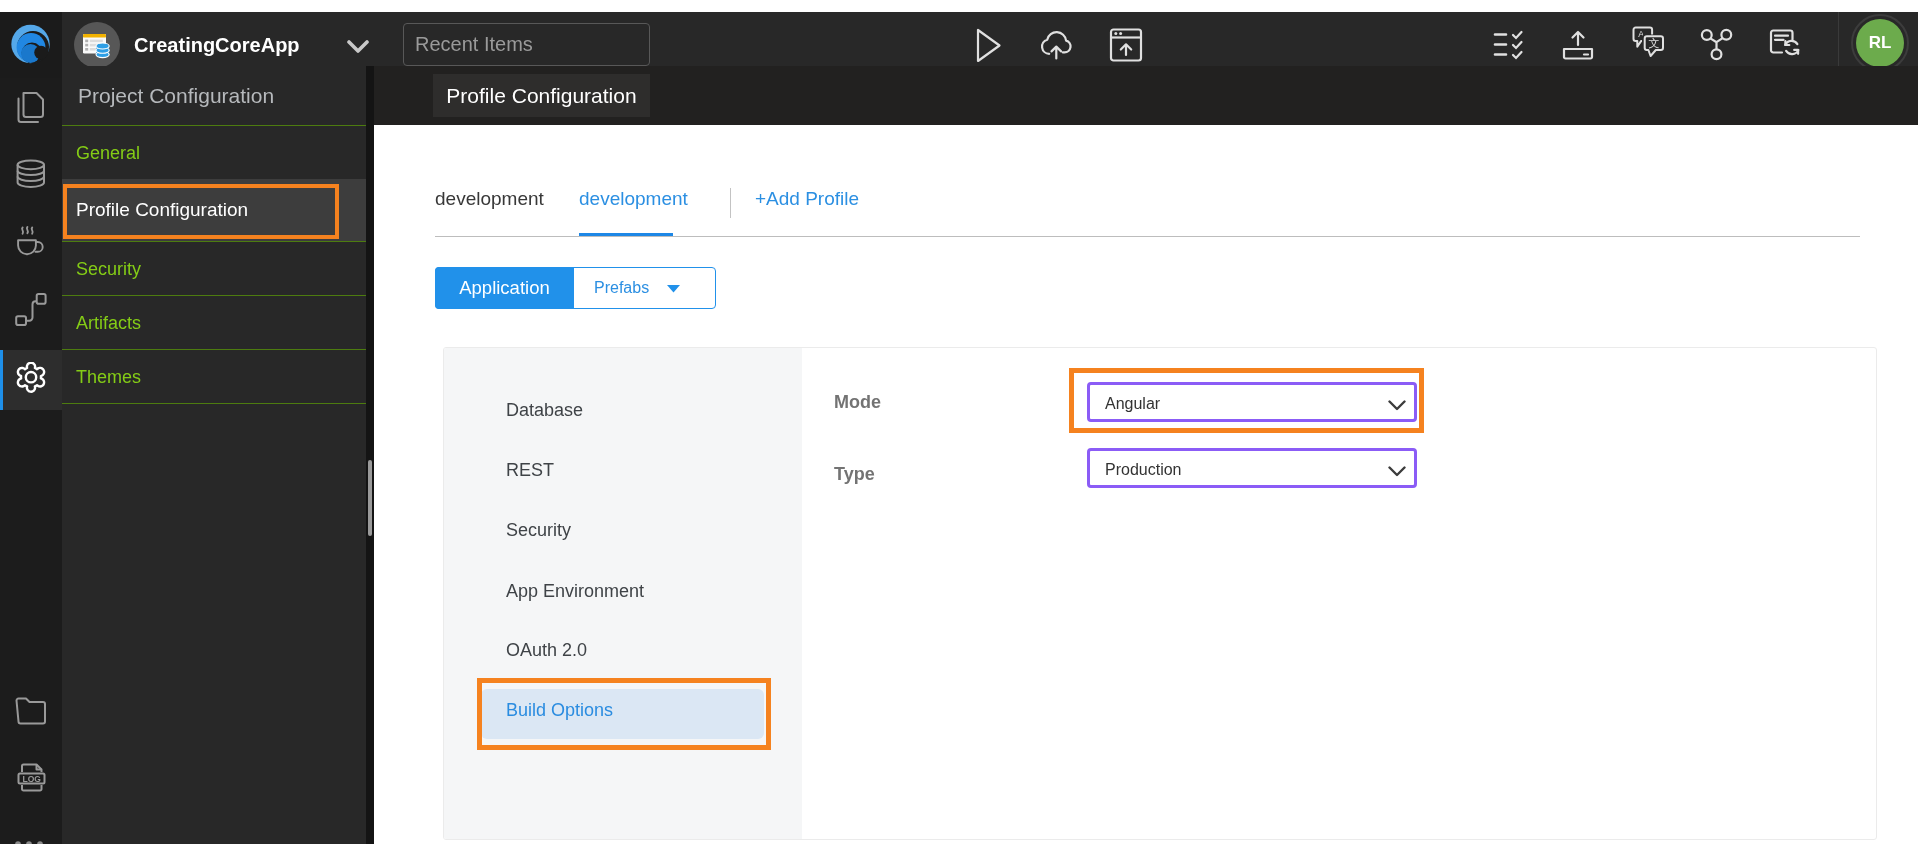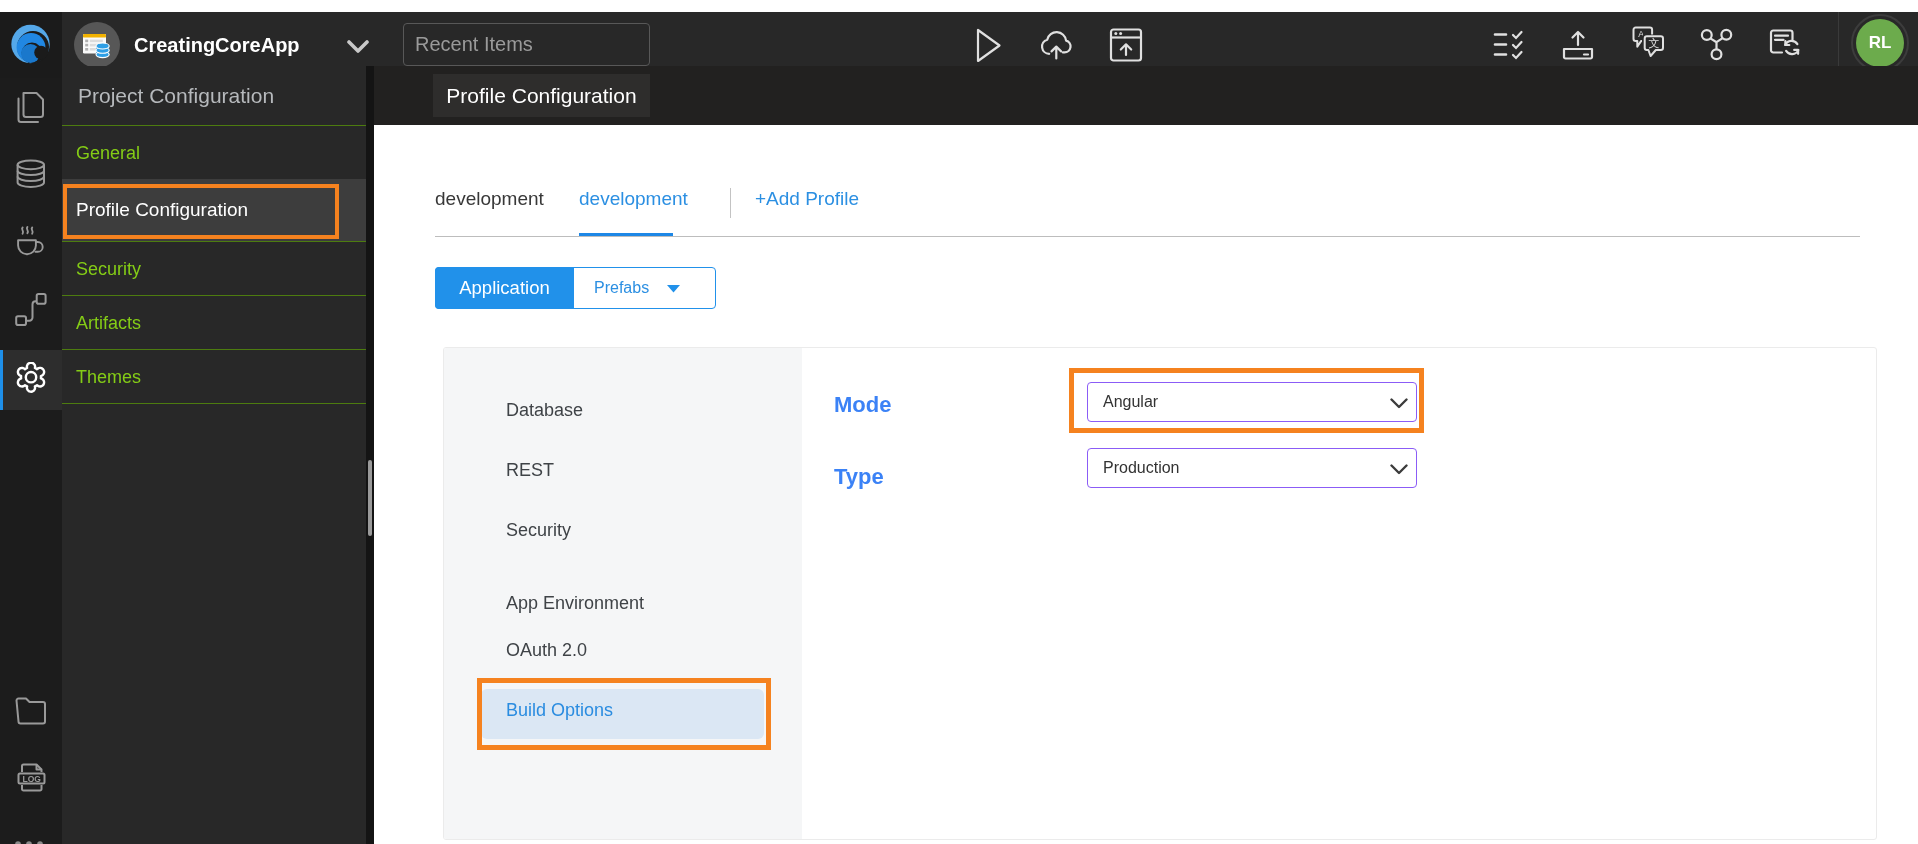--- a/index.html
+++ b/index.html
@@ -45,22 +45,22 @@
   #btn-app { position:absolute; left:-1px; top:-1px; width:139px; height:42px; background:#2191ea; border-radius:4px 0 0 4px; color:#fff; font-size:18.5px; text-align:center; line-height:42px; }
   #btn-pre { position:absolute; left:138px; top:0; width:143px; height:40px; color:#2b8fe2; font-size:16px; line-height:40px; padding-left:20px; }
   
   #card { position:absolute; left:69px; top:222px; width:1434px; height:493px; border:1px solid #ebebeb; border-radius:3px; background:#fff; overflow:hidden; }
   #panel { position:absolute; left:0; top:0; width:358px; height:491px; background:#f5f6f7; }
   .pitem { position:absolute; left:62px; font-size:18px; color:#3f4347; }
   #bo-high { position:absolute; left:37px; top:341px; width:283px; height:50px; background:#dbe7f4; border-radius:6px; }
   #bo-text { position:absolute; left:62px; top:352px; font-size:18px; color:#2a8ce0; }
   #bo-border { position:absolute; left:33px; top:330px; width:294px; height:72px; border:5px solid #f5821f; }
   
-  .flabel { position:absolute; left:390px; font-size:22px; font-weight:bold; color:#3b82f6; }
-  .fselect { position:absolute; left:643px; width:330px; height:40px; border:1px solid #8b5cf6; border-radius:4px; background:#fff; font-size:16px; color:#333; line-height:38px; padding-left:15px; }
+  .flabel { position:absolute; left:390px; font-size:18px; font-weight:bold; color:#737373; }
+  .fselect { position:absolute; left:643px; width:330px; height:40px; border:3px solid #8b5cf6; border-radius:4px; background:#fff; font-size:16px; color:#333; line-height:38px; padding-left:15px; }
   #mode-border { position:absolute; left:625px; top:20px; width:355px; height:65px; border:5px solid #f5821f; }
 </style>
 </head>
 <body>
 
 <div id="topbar">
   <div id="logobox">
     <svg class="abs" style="left:11px;top:12px" width="40" height="40" viewBox="0 0 40 40">
       <circle cx="19.5" cy="20" r="19.2" fill="#55a8e9"></circle>
       <circle cx="22" cy="23" r="16" fill="#1b1b1b"></circle>
@@ -241,21 +241,21 @@
           <path d="M0 0 h13 l-6.5 7.5 z" fill="#2191ea"></path>
         </svg>
     </div>
   </div>
 
   <div id="card">
     <div id="panel">
       <div class="pitem" style="top:52px">Database</div>
       <div class="pitem" style="top:112px">REST</div>
       <div class="pitem" style="top:172px">Security</div>
-      <div class="pitem" style="top:245px">App Environment</div>
+      <div class="pitem" style="top:233px">App Environment</div>
       <div class="pitem" style="top:292px">OAuth 2.0</div>
       <div id="bo-high"></div>
       <div id="bo-text">Build Options</div>
       <div id="bo-border"></div>
     </div>
     <div class="flabel" style="top:44px">Mode</div>
     <div class="fselect" style="top:34px">Angular
       <svg class="abs" style="right:8px;top:15px" width="18" height="11" viewBox="0 0 18 11">
           <path d="M1.5 1.5 L9 9 L16.5 1.5" fill="none" stroke="#3c3c3c" stroke-width="2.4" stroke-linecap="round" stroke-linejoin="round"></path>
         </svg>

